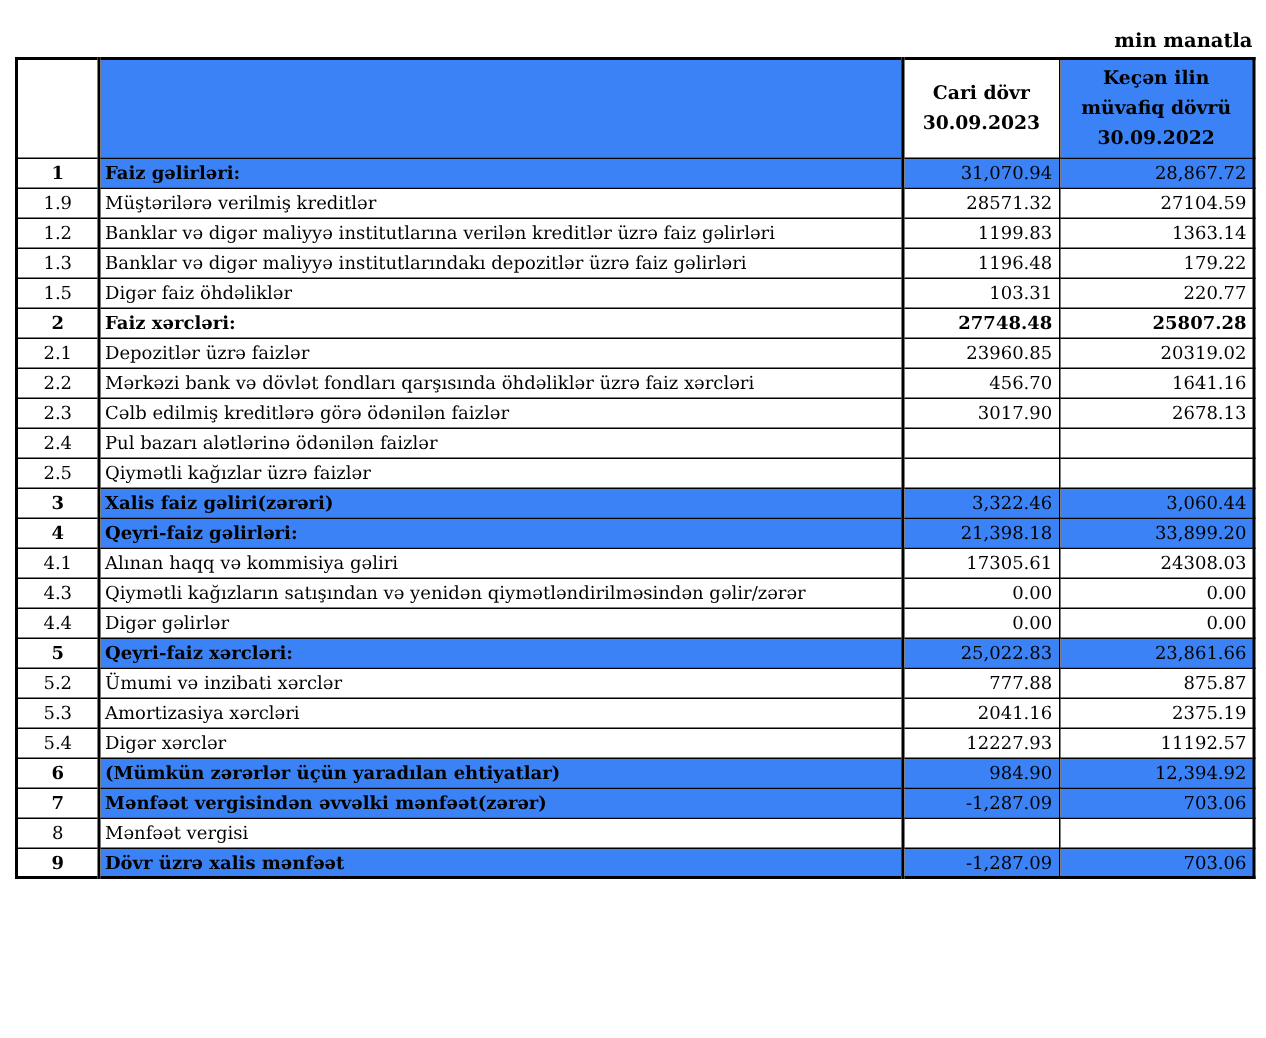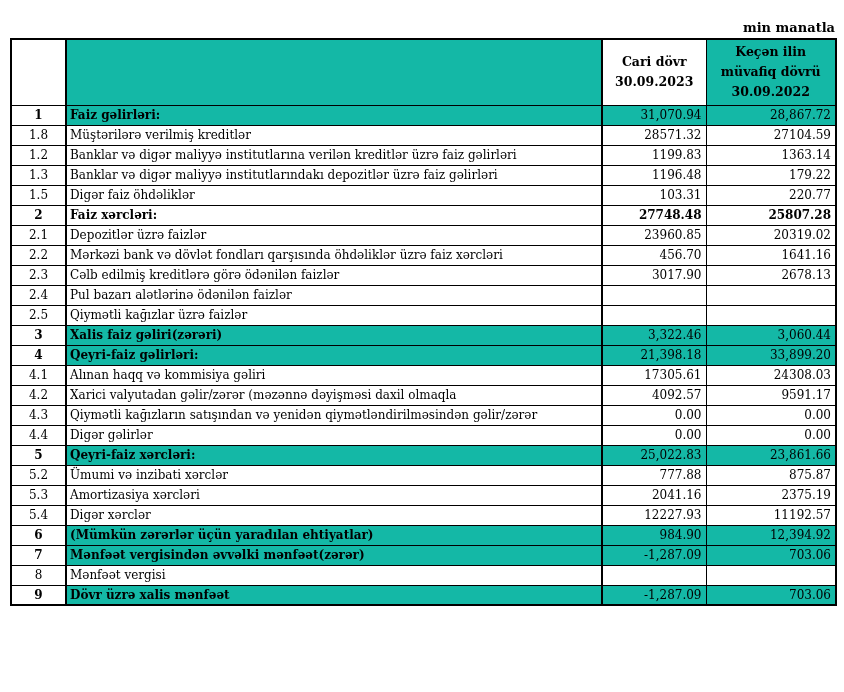--- a/index.html
+++ b/index.html
@@ -41,21 +41,21 @@
     font-weight:bold; text-align:center;
     font-size:12.5px; line-height:1.6;
   }
   tbody td { height:20px; line-height:18px; }
 
   td.no  { text-align:center; border-right:2px solid #000; }
   th.c-no{ border-right:2px solid #000; }
   td.lab { padding-left:3px; border-right:2px solid #000; }
   th.c-label { border-right:2px solid #000; }
   td.val { text-align:right; padding-right:4px; border-left:1.6px solid #000; }
-  .hl { background:#14b8a6; }
+  .hl { background:#3b82f6; }
   .b  { font-weight:bold; }
 </style>
 </head>
 <body>
 
 <div class="page">
 
   <div class="title">Mənfəət və zərər haqqında hesabat</div>
   <div class="unit">min manatla</div>
 
@@ -82,21 +82,21 @@
       </tr>
     </thead>
     <tbody id="table-body">
         <tr>
           <td class="no b">1</td>
           <td class="lab hl b">Faiz gəlirləri:</td>
           <td class="val hl">31,070.94</td>
           <td class="val hl">28,867.72</td>
         </tr>
         <tr>
-          <td class="no">1.8</td>
+          <td class="no">1.9</td>
           <td class="lab">Müştərilərə verilmiş kreditlər</td>
           <td class="val">28571.32</td>
           <td class="val">27104.59</td>
         </tr>
         <tr>
           <td class="no">1.2</td>
           <td class="lab">Banklar və digər maliyyə institutlarına verilən kreditlər üzrə faiz gəlirləri</td>
           <td class="val">1199.83</td>
           <td class="val">1363.14</td>
         </tr>
@@ -160,26 +160,20 @@
           <td class="val hl">21,398.18</td>
           <td class="val hl">33,899.20</td>
         </tr>
         <tr>
           <td class="no">4.1</td>
           <td class="lab">Alınan haqq və kommisiya gəliri</td>
           <td class="val">17305.61</td>
           <td class="val">24308.03</td>
         </tr>
         <tr>
-          <td class="no">4.2</td>
-          <td class="lab">Xarici valyutadan gəlir/zərər (məzənnə dəyişməsi daxil olmaqla</td>
-          <td class="val">4092.57</td>
-          <td class="val">9591.17</td>
-        </tr>
-        <tr>
           <td class="no">4.3</td>
           <td class="lab">Qiymətli kağızların satışından və yenidən qiymətləndirilməsindən gəlir/zərər</td>
           <td class="val">0.00</td>
           <td class="val">0.00</td>
         </tr>
         <tr>
           <td class="no">4.4</td>
           <td class="lab">Digər gəlirlər</td>
           <td class="val">0.00</td>
           <td class="val">0.00</td>

